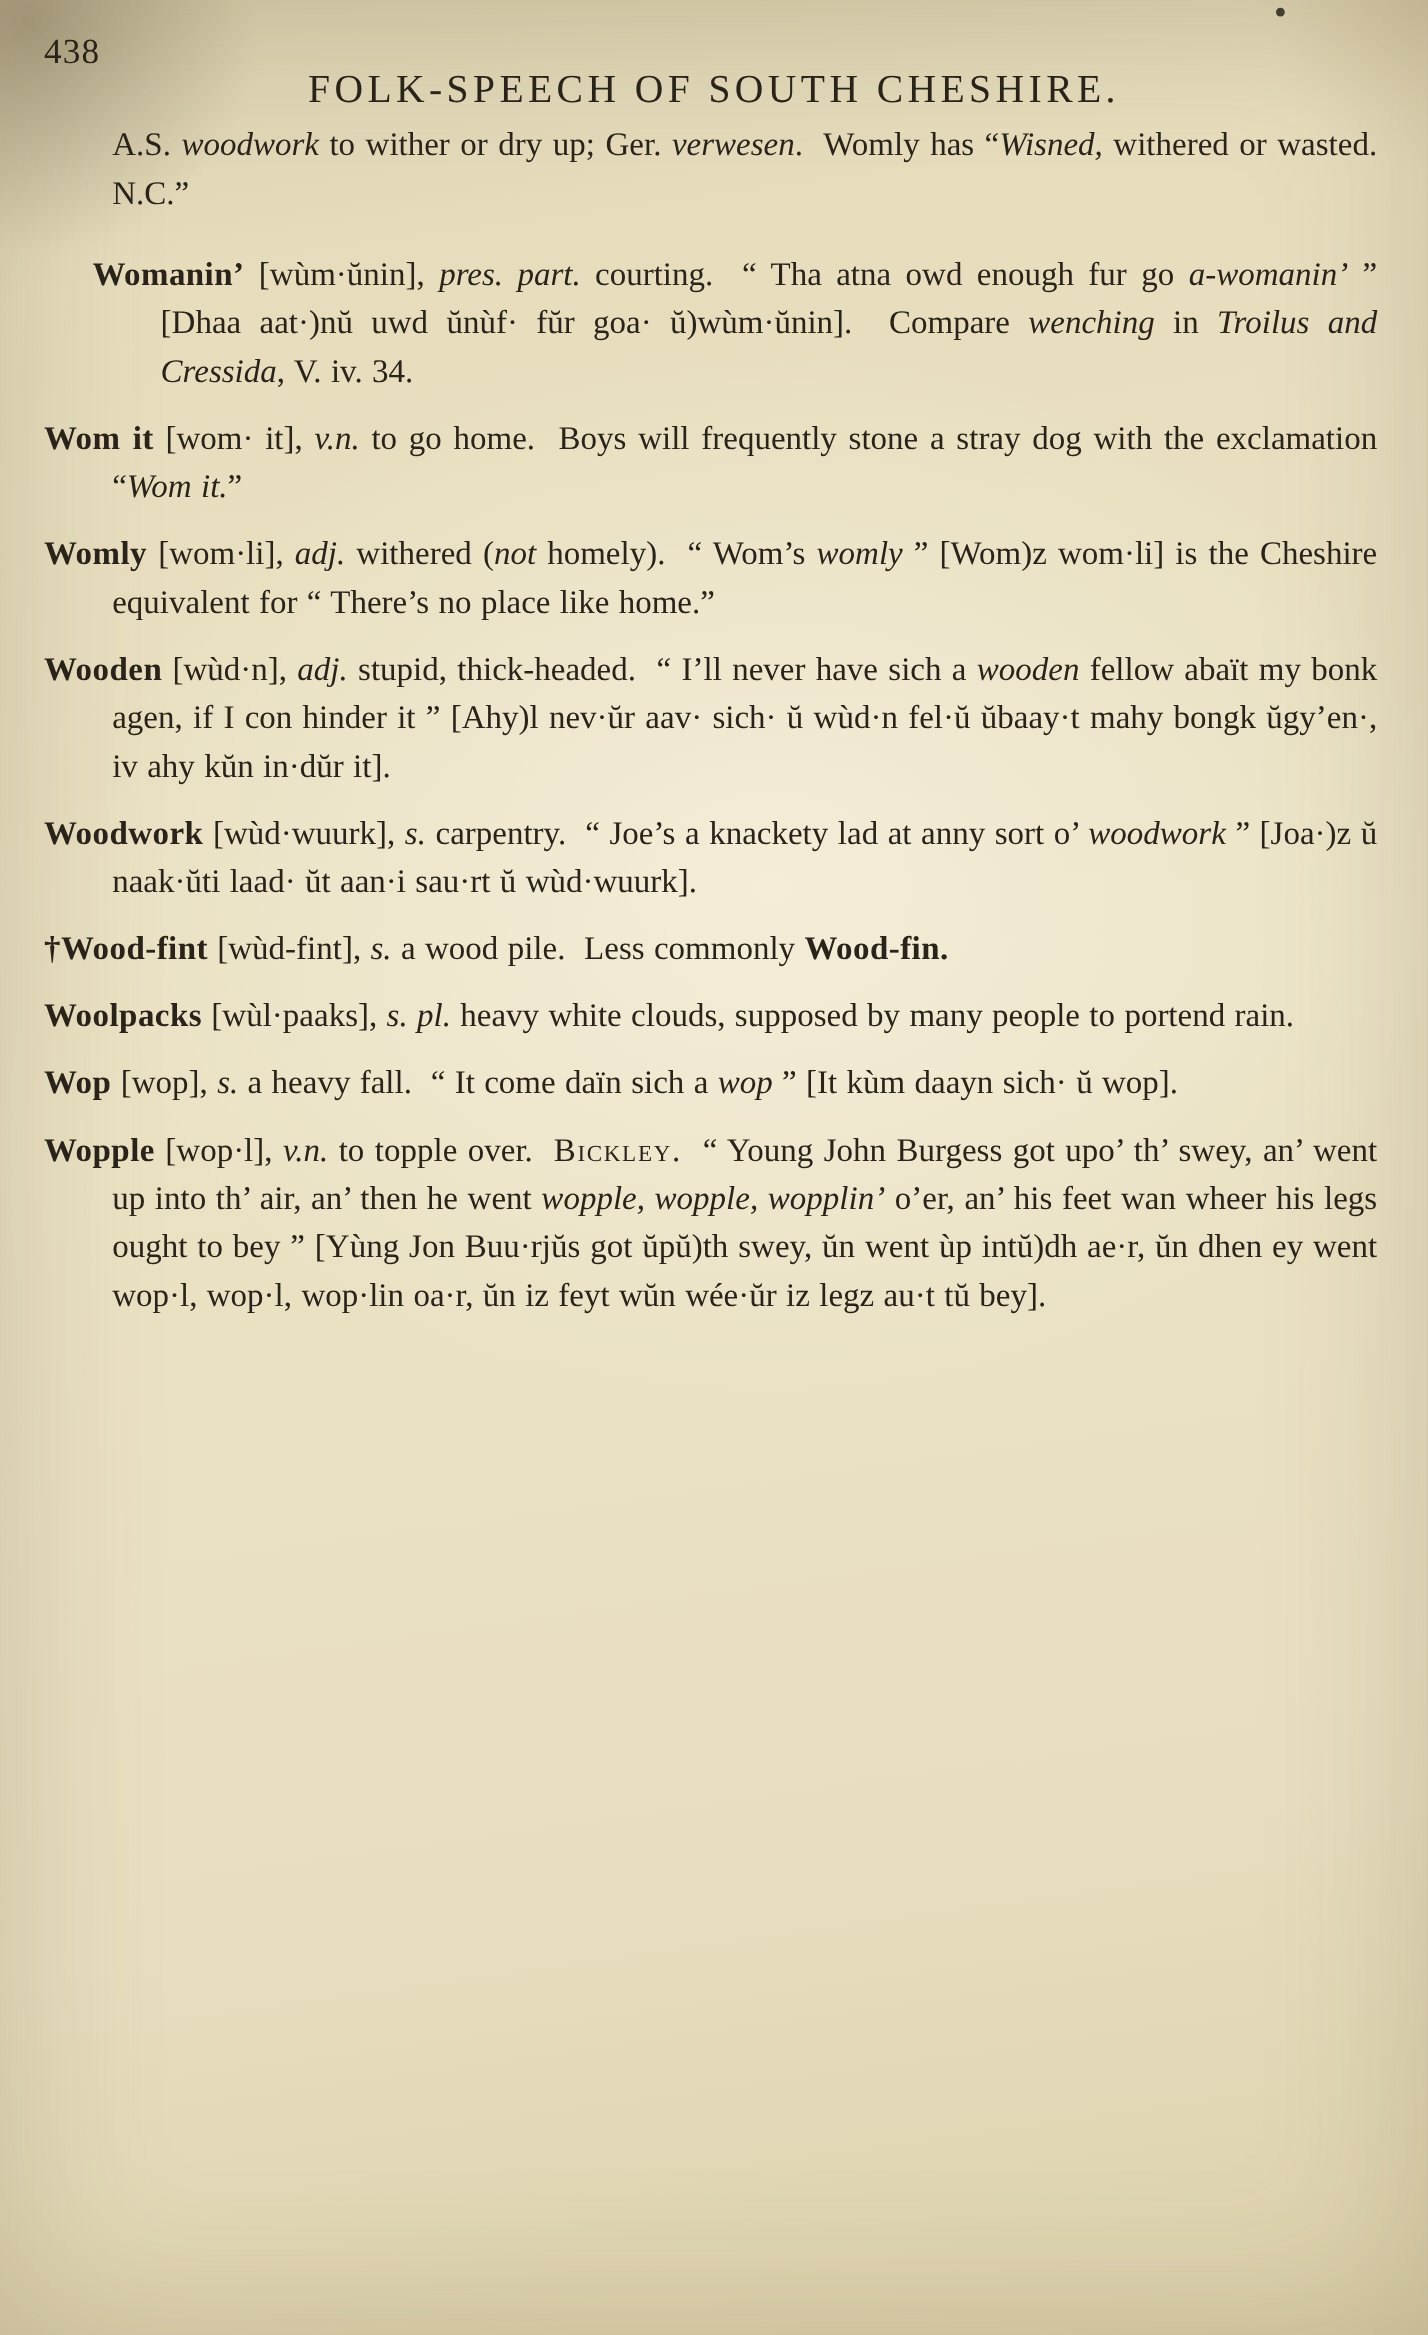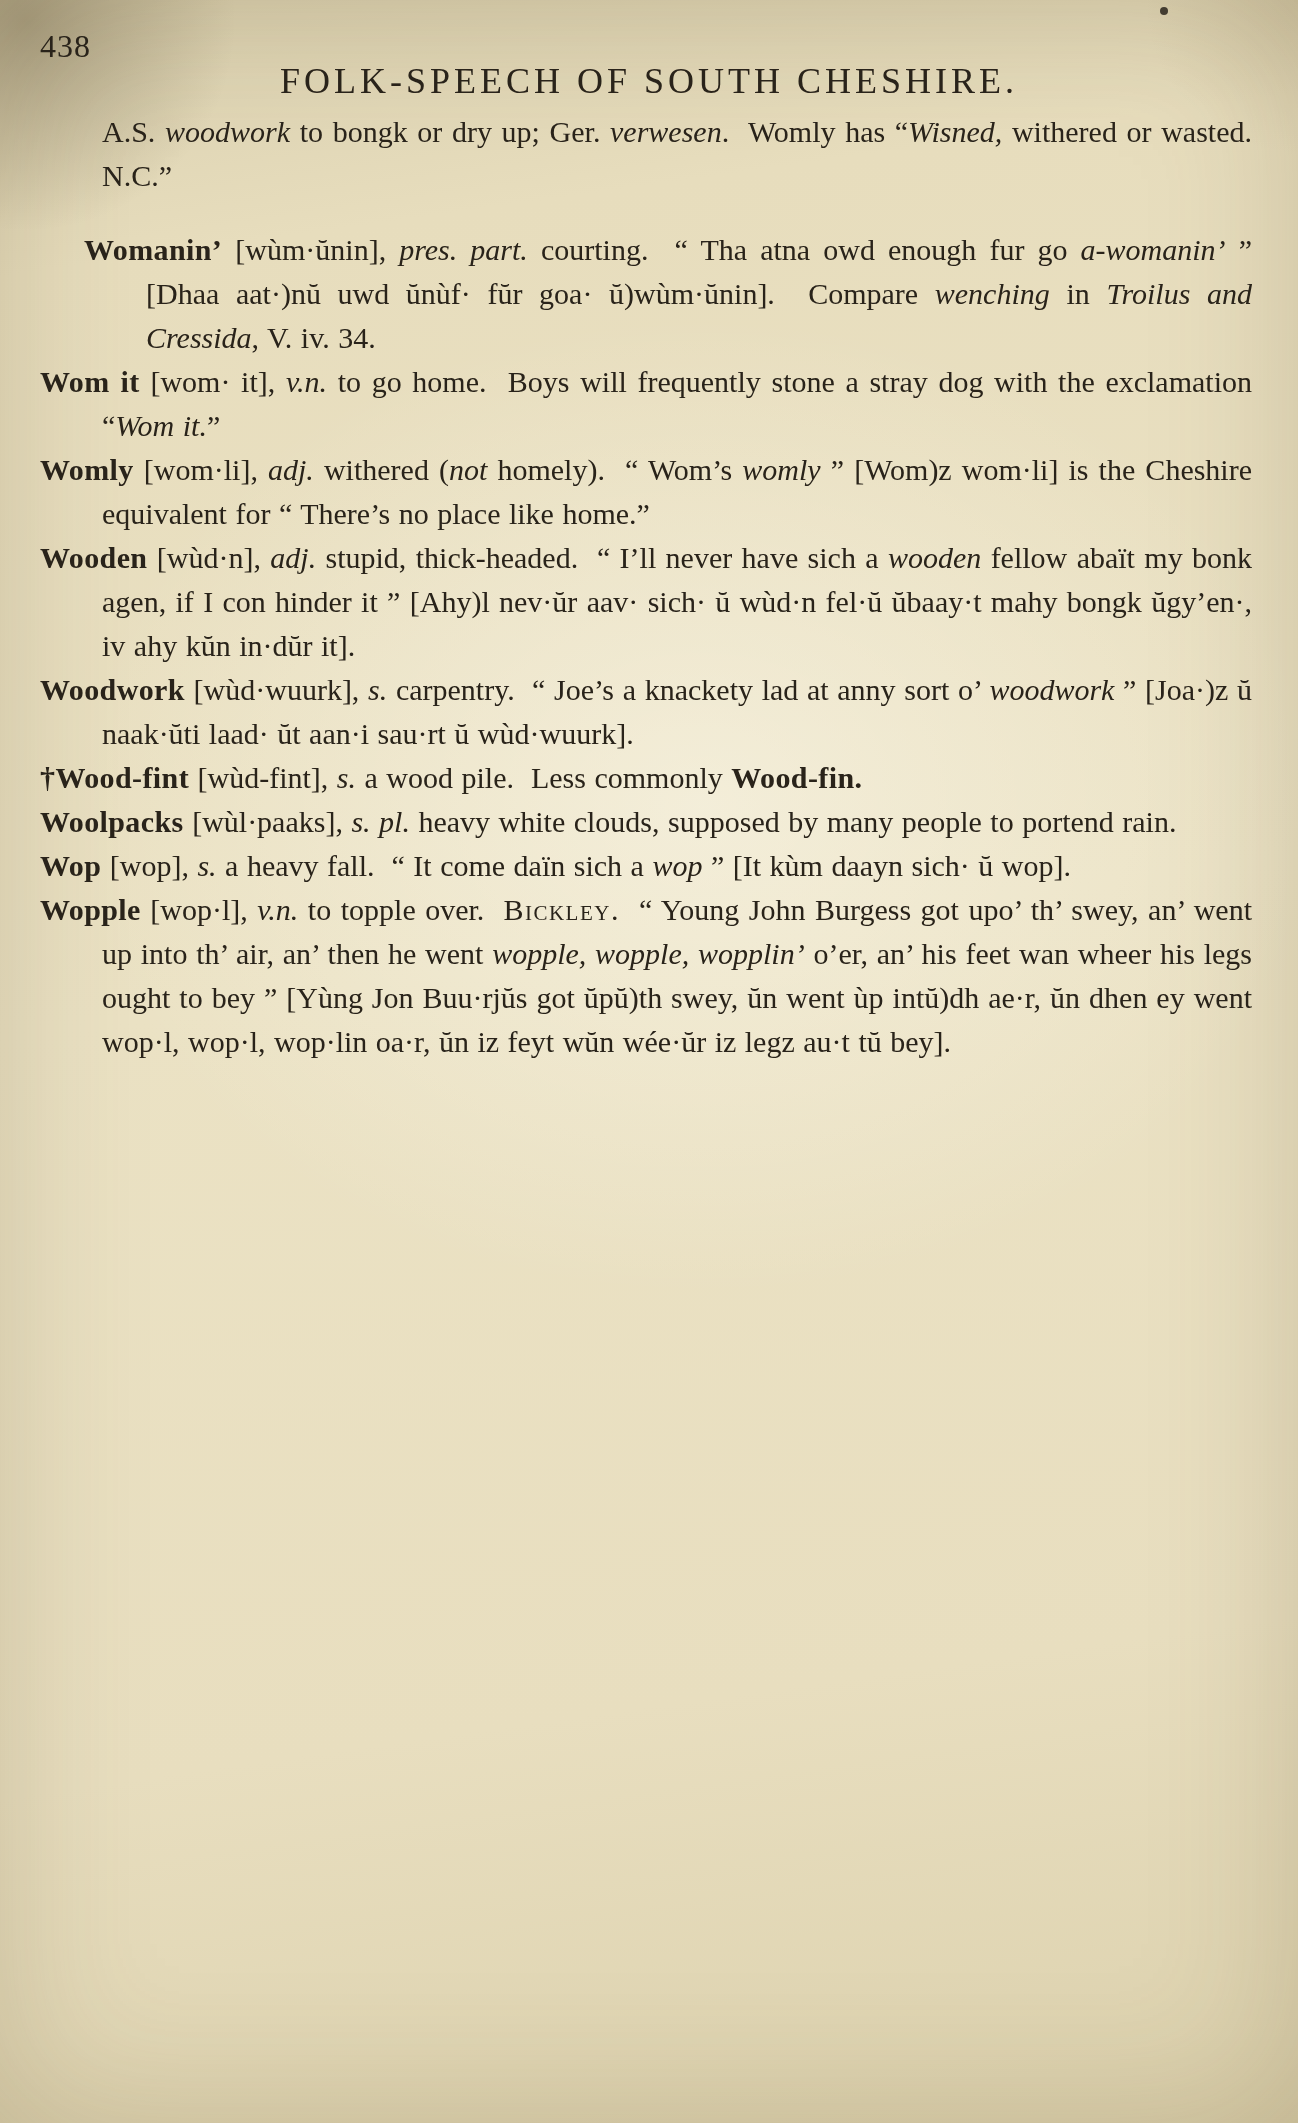--- a/index.html
+++ b/index.html
@@ -61,20 +61,21 @@
     white-space: pre-wrap;
     hyphens: none;
     word-spacing: 1px;
   }
   p.continuation {
     padding-left: 62px;
   }
   p.entry {
     padding-left: 62px;
     text-indent: -62px;
+    margin-top: 17px;
   }
   p.entry.first {
     margin-top: 30px;
     margin-left: 44px;
   }
   .seg-r { }
   .seg-b { font-weight: bold; letter-spacing: 0.4px; }
   .seg-i { font-style: italic; }
   .seg-sc { font-variant: small-caps; letter-spacing: 1.5px; }
 </style>
@@ -84,21 +85,21 @@
 <div class="page">
 
   <div class="ink-speck"></div>
 
   <header class="page-header">
     <span class="page-number">438</span>
     <span class="running-title">FOLK-SPEECH OF SOUTH CHESHIRE.</span>
   </header>
 
   <main class="text-block">
-    <p class="continuation"><span class="seg-r">A.S. </span><span class="seg-i">woodwork</span><span class="seg-r"> to bongk or dry up; Ger. </span><span class="seg-i">verwesen</span><span class="seg-r">.  Womly has “</span><span class="seg-i">Wisned,</span><span class="seg-r"> withered or wasted.  N.C.”</span></p>
+    <p class="continuation"><span class="seg-r">A.S. </span><span class="seg-i">woodwork</span><span class="seg-r"> to wither or dry up; Ger. </span><span class="seg-i">verwesen</span><span class="seg-r">.  Womly has “</span><span class="seg-i">Wisned,</span><span class="seg-r"> withered or wasted.  N.C.”</span></p>
     <p class="entry first"><span class="seg-b">Womanin’</span><span class="seg-r"> [wùm·ŭnin], </span><span class="seg-i">pres. part.</span><span class="seg-r"> courting.  “ Tha atna owd enough fur go </span><span class="seg-i">a-womanin’</span><span class="seg-r"> ” [Dhaa aat·)nŭ uwd ŭnùf· fŭr goa· ŭ)wùm·ŭnin].  Compare </span><span class="seg-i">wenching</span><span class="seg-r"> in </span><span class="seg-i">Troilus and Cressida</span><span class="seg-r">, V. iv. 34.</span></p>
     <p class="entry"><span class="seg-b">Wom it</span><span class="seg-r"> [wom· it], </span><span class="seg-i">v.n.</span><span class="seg-r"> to go home.  Boys will frequently stone a stray dog with the exclamation “</span><span class="seg-i">Wom it.</span><span class="seg-r">”</span></p>
     <p class="entry"><span class="seg-b">Womly</span><span class="seg-r"> [wom·li], </span><span class="seg-i">adj.</span><span class="seg-r"> withered (</span><span class="seg-i">not</span><span class="seg-r"> homely).  “ Wom’s </span><span class="seg-i">womly</span><span class="seg-r"> ” [Wom)z wom·li] is the Cheshire equivalent for “ There’s no place like home.”</span></p>
     <p class="entry"><span class="seg-b">Wooden</span><span class="seg-r"> [wùd·n], </span><span class="seg-i">adj.</span><span class="seg-r"> stupid, thick-headed.  “ I’ll never have sich a </span><span class="seg-i">wooden</span><span class="seg-r"> fellow abaït my bonk agen, if I con hinder it ” [Ahy)l nev·ŭr aav· sich· ŭ wùd·n fel·ŭ ŭbaay·t mahy bongk ŭgy’en·, iv ahy kŭn in·dŭr it].</span></p>
     <p class="entry"><span class="seg-b">Woodwork</span><span class="seg-r"> [wùd·wuurk], </span><span class="seg-i">s.</span><span class="seg-r"> carpentry.  “ Joe’s a knackety lad at anny sort o’ </span><span class="seg-i">woodwork</span><span class="seg-r"> ” [Joa·)z ŭ naak·ŭti laad· ŭt aan·i sau·rt ŭ wùd·wuurk].</span></p>
     <p class="entry"><span class="seg-b">†Wood-fint</span><span class="seg-r"> [wùd-fint], </span><span class="seg-i">s.</span><span class="seg-r"> a wood pile.  Less commonly </span><span class="seg-b">Wood-fin.</span></p>
     <p class="entry"><span class="seg-b">Woolpacks</span><span class="seg-r"> [wùl·paaks], </span><span class="seg-i">s. pl.</span><span class="seg-r"> heavy white clouds, supposed by many people to portend rain.</span></p>
     <p class="entry"><span class="seg-b">Wop</span><span class="seg-r"> [wop], </span><span class="seg-i">s.</span><span class="seg-r"> a heavy fall.  “ It come daïn sich a </span><span class="seg-i">wop</span><span class="seg-r"> ” [It kùm daayn sich· ŭ wop].</span></p>
     <p class="entry"><span class="seg-b">Wopple</span><span class="seg-r"> [wop·l], </span><span class="seg-i">v.n.</span><span class="seg-r"> to topple over.  </span><span class="seg-sc">Bickley.</span><span class="seg-r">  “ Young John Burgess got upo’ th’ swey, an’ went up into th’ air, an’ then he went </span><span class="seg-i">wopple, wopple, wopplin’</span><span class="seg-r"> o’er, an’ his feet wan wheer his legs ought to bey ” [Yùng Jon Buu·rjŭs got ŭpŭ)th swey, ŭn went ùp intŭ)dh ae·r, ŭn dhen ey went wop·l, wop·l, wop·lin oa·r, ŭn iz feyt wŭn wée·ŭr iz legz au·t tŭ bey].</span></p>
   </main>

